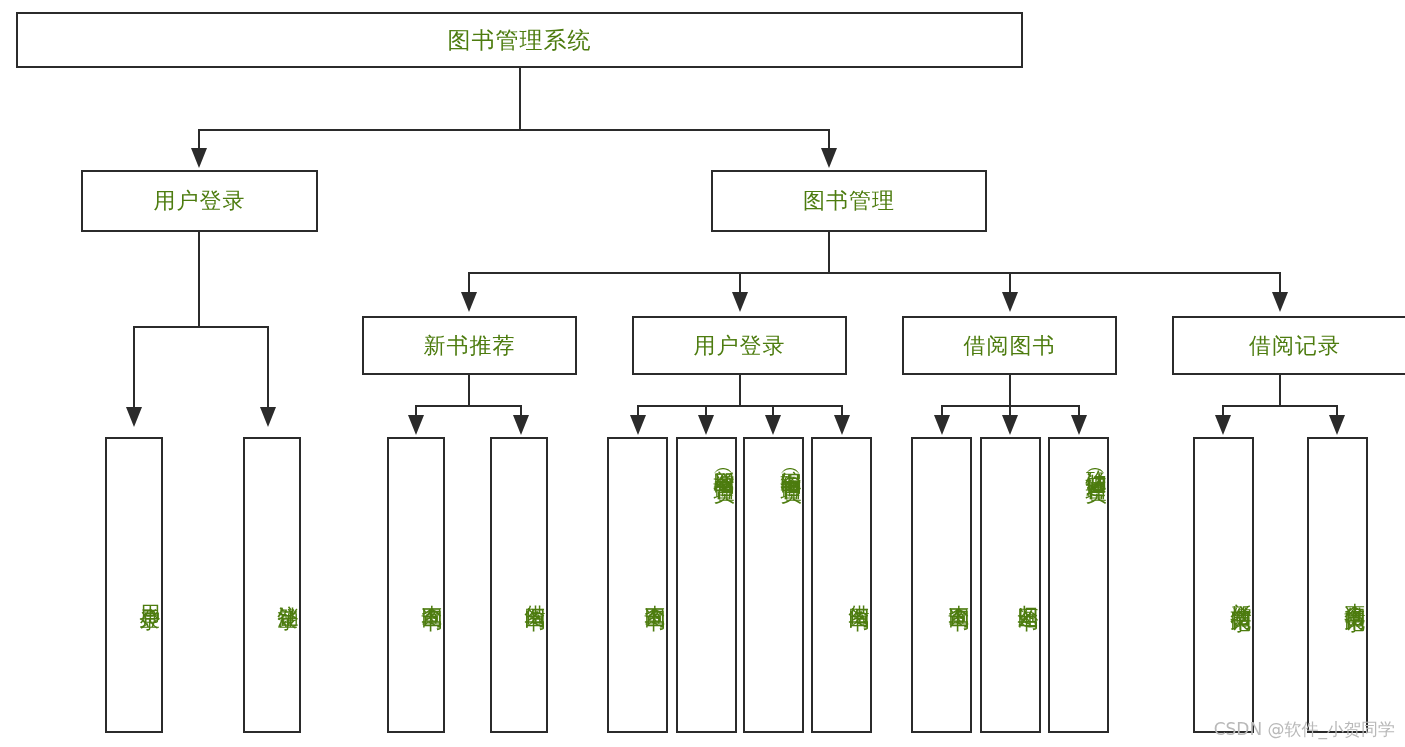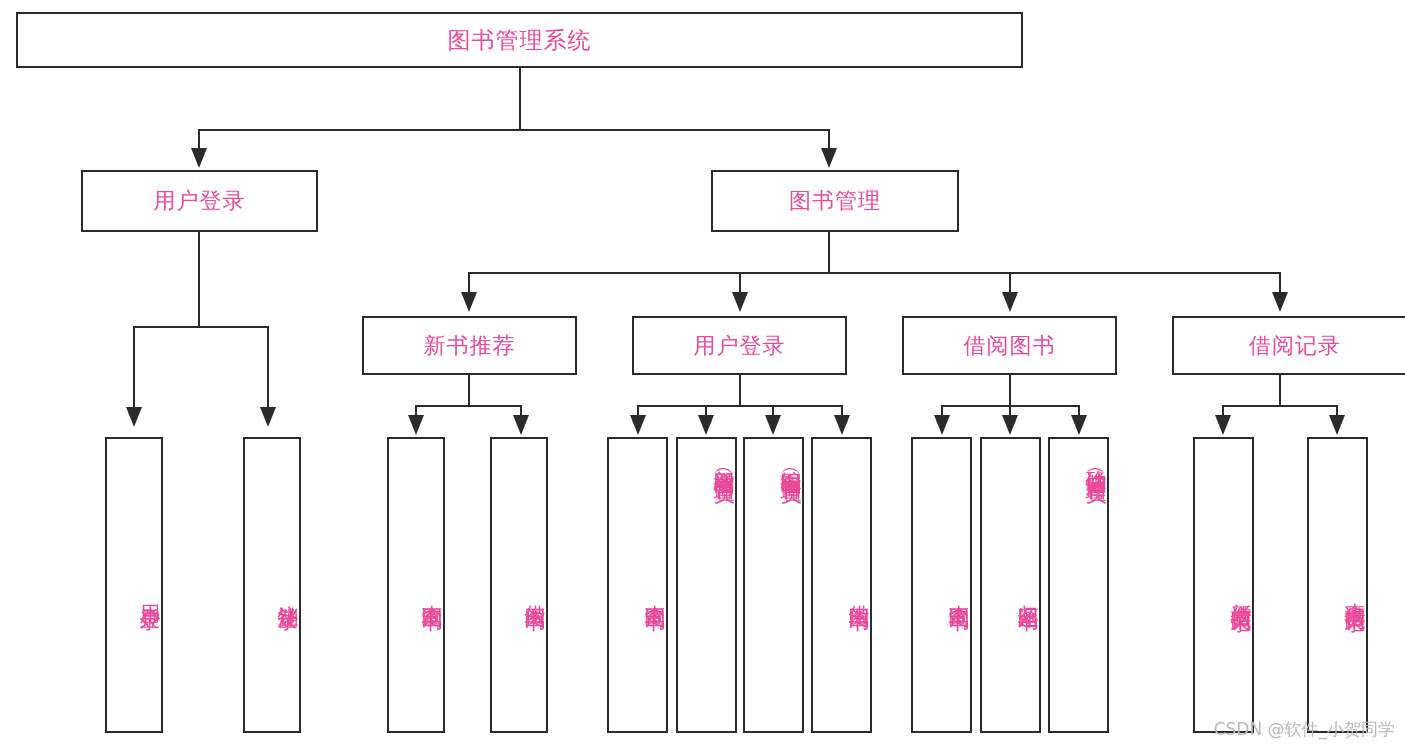--- a/index.html
+++ b/index.html
@@ -20,21 +20,21 @@
   }
   
   .node {
     position: absolute;
     box-sizing: border-box;
     background: #ffffff;
     border: 2px solid #2b2b2b;
     display: flex;
     align-items: center;
     justify-content: center;
-    color: #ec4899;
+    color: #4d7c0f;
   }
   .node-h {
     font-size: 22px;
     letter-spacing: 1px;
     white-space: nowrap;
   }
   .node-root {
     font-size: 23px;
   }
   
@@ -92,21 +92,21 @@
   <div class="conn conn-h" style="left:198px; top:129px; width:632px; height:2px;"></div>
 
   <div class="conn conn-v" style="left:198px; top:129px; width:2px; height:22px;"></div>
   <div class="arrow" style="left:191px; top:148px;"></div>
   <div class="conn conn-v" style="left:828px; top:129px; width:2px; height:22px;"></div>
   <div class="arrow" style="left:821px; top:148px;"></div>
 
   <div class="node node-h" style="left:81px; top:170px; width:237px; height:62px;">
     <span>用户登录</span>
   </div>
-  <div class="node node-h" style="left:711px; top:170px; width:248px; height:62px;align-items:center;">
+  <div class="node node-h" style="left:711px; top:170px; width:276px; height:62px;align-items:center;">
     <span>图书管理</span>
   </div>
 
   <div class="conn conn-v" style="left:198px; top:232px; width:2px; height:95px;"></div>
   <div class="conn conn-h" style="left:133px; top:326px; width:135px; height:2px;"></div>
   <div class="conn conn-v" style="left:133px; top:326px; width:2px; height:83px;"></div>
   <div class="arrow" style="left:126px; top:407px;"></div>
   <div class="conn conn-v" style="left:267px; top:326px; width:2px; height:83px;"></div>
   <div class="arrow" style="left:260px; top:407px;"></div>
 

